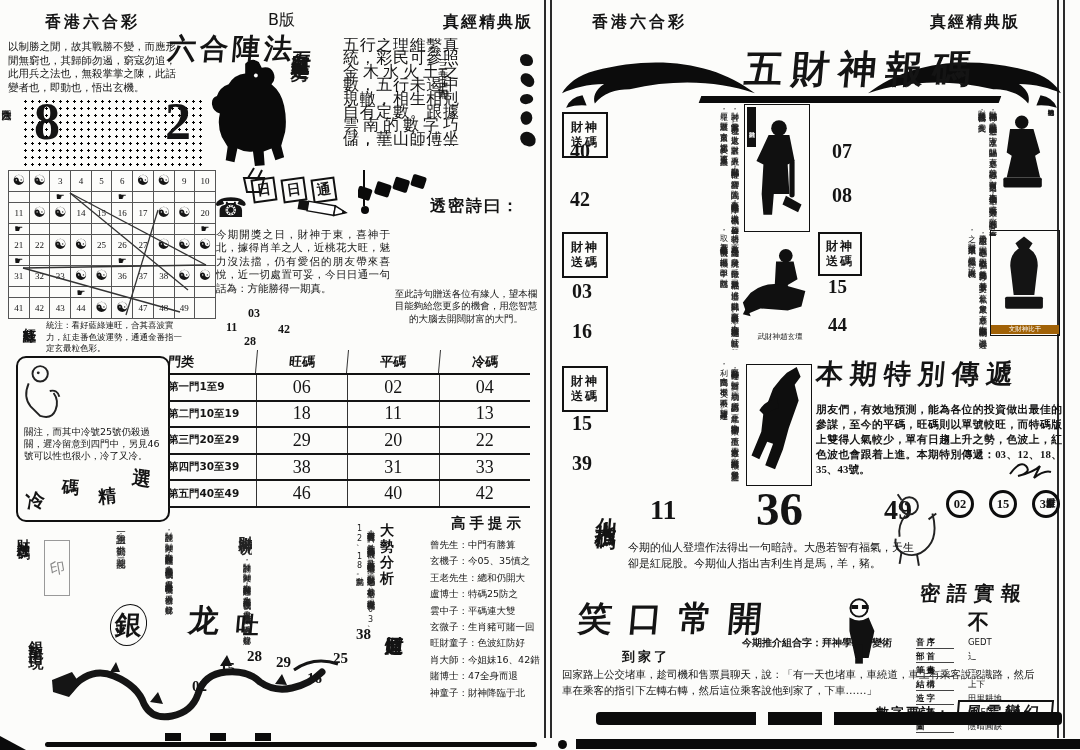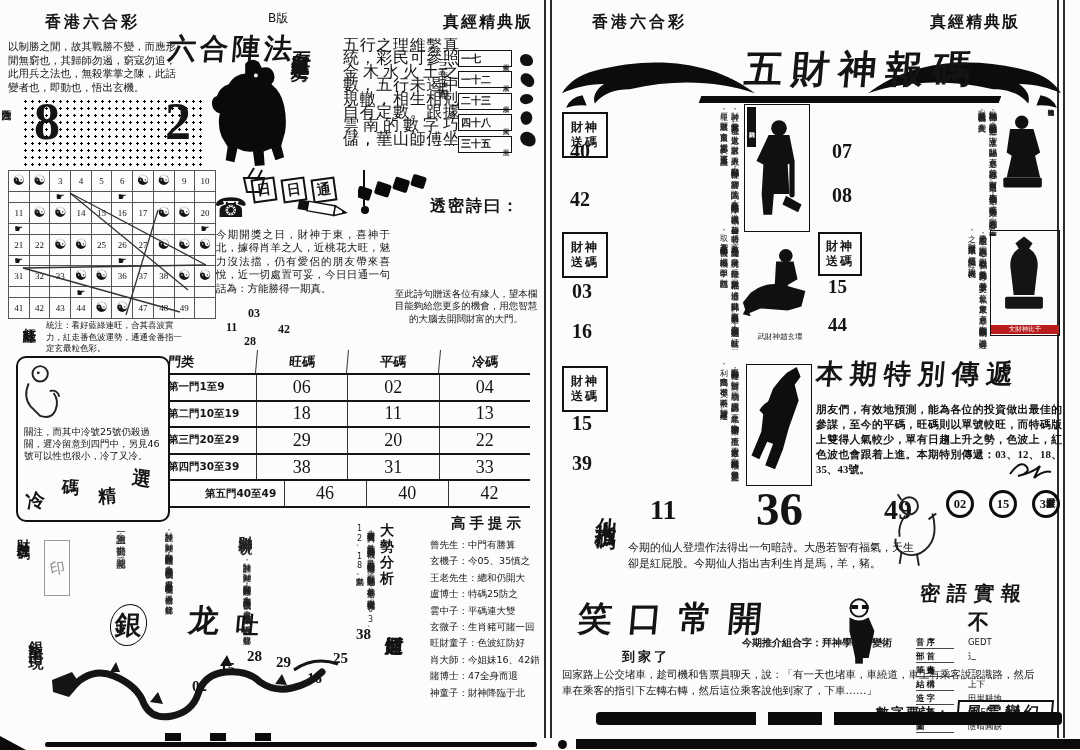--- a/index.html
+++ b/index.html
@@ -54,21 +54,21 @@
 <body>
 
 <div id="canvas">
 
   <div class="vline" style="left:544px;top:0;height:738px;"></div>
   <div class="vline" style="left:550px;top:0;height:738px;"></div>
   <div class="vline" style="left:1057px;top:0;height:738px;"></div>
   <div class="vline" style="left:1063px;top:0;height:738px;"></div>
 
   <div class="abs" style="left:45px;top:12px;font-size:16px;font-weight:bold;letter-spacing:3px;">香港六合彩</div>
-  <div class="abs" style="left:268px;top:10px;font-size:12px;">B版</div>
+  <div class="abs" style="left:268px;top:10px;font-size:16px;">B版</div>
   <div class="abs" style="left:443px;top:12px;font-size:16px;font-weight:bold;letter-spacing:2px;">真經精典版</div>
 
   <div class="abs" style="left:8px;top:40px;width:168px;font-size:10.5px;line-height:13.5px;text-align:justify;">以制勝之閒，故其戰勝不變，而應形閒無窮也，其歸師勿遏，窮寇勿追，此用兵之法也，無殺掌掌之陳，此話變者也，即動也，悟出玄機。</div>
 
   <div class="abs brush" style="left:168px;top:30px;font-size:28px;letter-spacing:4px;">六合陣法</div>
 
   <div class="abs" style="left:208px;top:58px;">
     <svg width="88" height="112" viewBox="0 0 90 115">
         <path fill="#0a0a0a" d="M38 6q7-7 14-2l3 6q9-2 12 5t-2 12q10 8 13 22t1 27l-4 14 3 12-9 3-4-12-8 3 1 14-10 1-2-15q-9 1-16-3l-3 14-9-2 2-14-6-10q-5-12-2-24-7-2-8-9t5-9q3-9 12-12 6-10 17-11z"></path>
         <circle cx="49" cy="18" r="2" fill="#fff"></circle>
@@ -80,42 +80,20 @@
   <div class="abs v" style="left:1px;top:102px;font-size:10px;height:64px;line-height:11px;">六合陣法圖</div>
 
   <div class="abs v brush" style="left:286px;top:36px;font-size:19px;height:122px;letter-spacing:2px;">五行財運走勢</div>
   <div class="abs" style="left:315px;top:38px;width:116px;height:108px;font-size:16px;line-height:13.4px;overflow:hidden;text-align:justify;margin-left:28px;">五行之理維繫真統，彩民可參照金木水火土之數，五行未遏中規轍，相生相剋自有定數。跟據雲南的數字巧儲，華山師傅坐鎮本欄，電話題掛現有望。今期行五行66115554，彩民巧儲，可得重機。</div>
   <div class="abs" style="left:436px;top:54px;display:flex;flex-direction:column;gap:7px;">
     <span class="v" style="font-size:9.5px;">一三</span>
     <span class="v" style="font-size:9.5px;">二十五</span>
     <span class="v" style="font-size:9.5px;">三七</span>
     <span class="v" style="font-size:9.5px;">三十七</span>
     <span class="v" style="font-size:9.5px;">四十九</span>
-  </div>
-  <div class="abs" style="left:458px;top:50px;">
-    <div class="ebox">
-        <span class="n">一七</span>
-        <span class="e">屬金</span>
-      </div>
-    <div class="ebox">
-        <span class="n">一十二</span>
-        <span class="e">屬木</span>
-      </div>
-    <div class="ebox">
-        <span class="n">二十三</span>
-        <span class="e">屬水</span>
-      </div>
-    <div class="ebox">
-        <span class="n">四十八</span>
-        <span class="e">屬火</span>
-      </div>
-    <div class="ebox">
-        <span class="n">三十五</span>
-        <span class="e">屬土</span>
-      </div>
   </div>
   <div class="abs" style="left:520px;top:54px;">
     <span class="blob"></span>
     <span class="blob"></span>
     <span class="blob"></span>
     <span class="blob"></span>
     <span class="blob"></span>
   </div>
 
   <div id="grid" class="abs" style="left:8px;top:170px;">
@@ -389,21 +367,21 @@
           <div class="gt-c">
             <span class="gt-val">38</span>
           </div>
           <div class="gt-c">
             <span class="gt-val">31</span>
           </div>
           <div class="gt-c">
             <span class="gt-val">33</span>
           </div>
         </div>
-        <div class="gt-row" style="height: 24.6px; padding-left: 37px;">
+        <div class="gt-row" style="height: 24.6px;">
           <div class="gt-c0">第五門40至49</div>
           <div class="gt-c">
             <span class="gt-val">46</span>
           </div>
           <div class="gt-c">
             <span class="gt-val">40</span>
           </div>
           <div class="gt-c">
             <span class="gt-val">42</span>
           </div>
@@ -542,21 +520,21 @@
   <span class="abs num-big" style="left:828px;top:276px;font-size:19px;">15</span>
   <span class="abs num-big" style="left:828px;top:314px;font-size:19px;">44</span>
   <div class="abs dv" style="left:862px;top:228px;width:126px;height:122px;">比干乃殷商忠臣，因直諫而剖心，因無心故不偏私，後世尊為文財神。其掌管天下文財，公正無私，童叟無欺，有求必應。本期文財神賜下兩碼，誠心者得之，以平常心待之，財運自然滾滾而來，切莫心浮氣躁，誤了大好良機。</div>
   <div class="abs" style="left:990px;top:230px;width:68px;height:104px;border:1.6px solid #111;">
     <svg class="abs" style="left:4px;top:2px;" width="58" height="86" viewBox="0 0 60 100">
         <g fill="#141414">
           <path d="M30 4l10 8-4 6q10 6 10 20l-4 34H18l-4-34q0-14 10-20l-4-6z"></path>
           <rect x="8" y="74" width="44" height="14" rx="2"></rect>
         </g>
       </svg>
-    <div class="abs" style="left:0;bottom:1px;width:100%;font-size:6.5px;color:#fff;background:#b91c1c;text-align:center;">文財神比干</div>
+    <div class="abs" style="left:0;bottom:1px;width:100%;font-size:6.5px;color:#fff;background:#a16207;text-align:center;">文財神比干</div>
   </div>
 
   <div class="abs labelbox" style="left:562px;top:366px;">
       <div>財神送碼</div>
     </div>
   <span class="abs num-big" style="left:572px;top:412px;font-size:20px;">15</span>
   <span class="abs num-big" style="left:572px;top:452px;font-size:20px;">39</span>
   <div class="abs dv" style="left:612px;top:362px;width:128px;height:120px;">五路財神各顯神通，招財進寶，馬到功成。所謂馬上得財，正是此意。今期神駒踏雲而來，蹄下生風，帶來吉祥之數，彩民宜把握時機，留意單雙之變，或可一舉得利，富貴臨門，機不可失，時不再來，望諸君好運連連。</div>
   <div class="abs" style="left:746px;top:364px;width:64px;height:120px;border:1.2px solid #111;">
     <svg width="62" height="116" viewBox="0 0 62 118">

